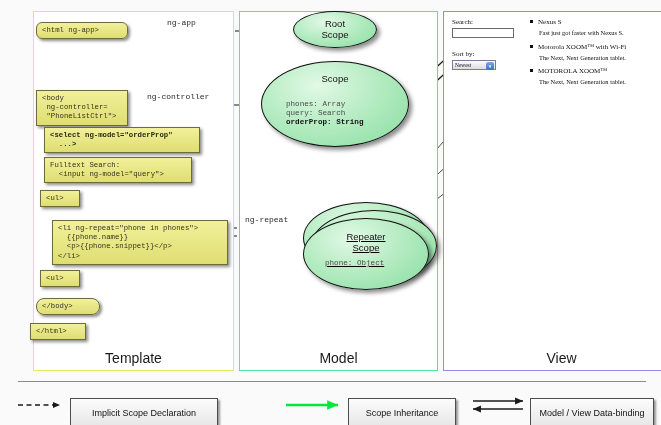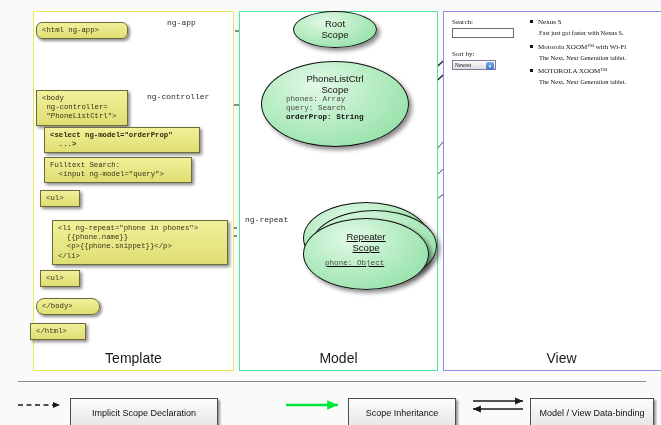--- a/index.html
+++ b/index.html
@@ -155,23 +155,22 @@
   <div class="panel" id="panel-model">
     <div class="col-label">Model</div>
   </div>
 
   <div class="ellipse" style="left:293px;top:11px;width:84px;height:37px;padding-top:6px;">
     <div class="ti">Root</div>
     <div class="ti">Scope</div>
   </div>
 
   <div class="ellipse" style="left:261px;top:61px;width:148px;height:86px;padding-top:11px;">
-    <div class="ti">PhoneListCtrl</div>
     <div class="ti">Scope</div>
-    <div class="props" style="margin-top:0;padding-left:24px;">
+    <div class="props" style="margin-top:16px;padding-left:24px;">
       <div>phones: Array</div>
       <div>query: Search</div>
       <div style="font-weight:bold;color:#111;">orderProp: String</div>
     </div>
   </div>
 
   <div class="ellipse ghost" style="left:303px;top:202px;width:126px;height:72px;"></div>
   <div class="ellipse ghost" style="left:311px;top:210px;width:126px;height:72px;"></div>
   <div class="ellipse" style="left:303px;top:218px;width:126px;height:72px;padding-top:12px;text-decoration:underline;">
     <div class="ti">Repeater</div>

